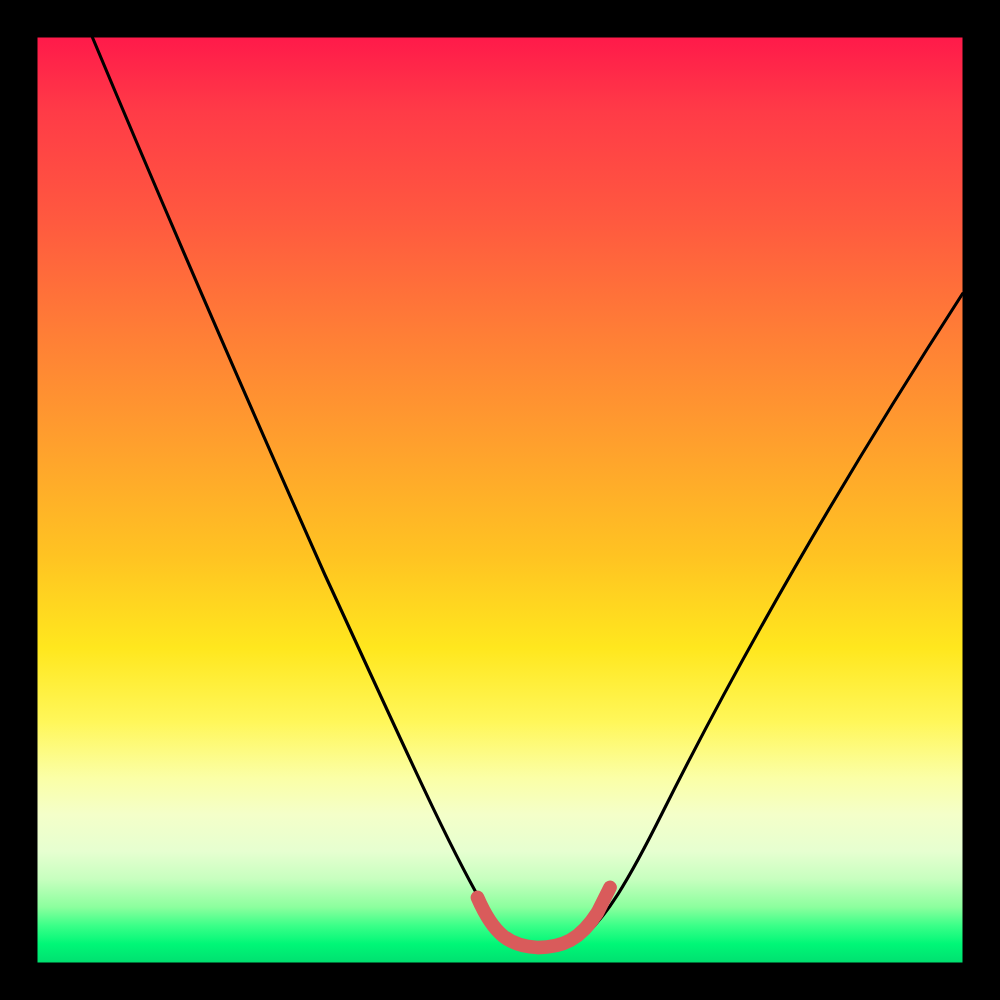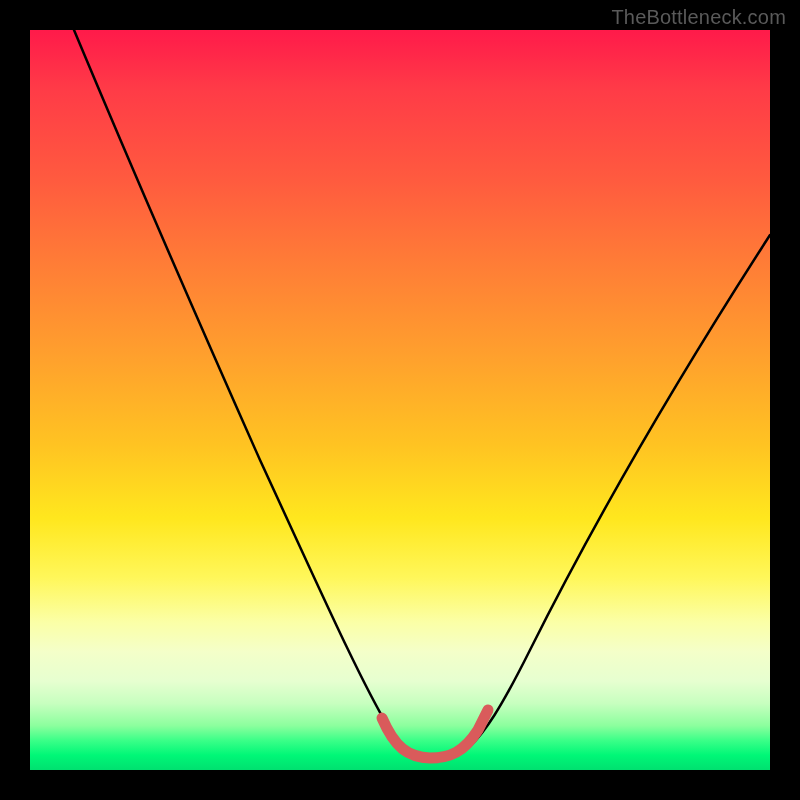--- a/index.html
+++ b/index.html
@@ -77,14 +77,13 @@
                C 415 728, 428 726, 440 716
                C 455 702, 470 680, 500 620
                C 560 500, 640 360, 740 205" fill="none" stroke="#000" stroke-width="2.5" stroke-linecap="round"></path>
       <path d="M 352 688
                C 365 718, 378 727, 400 728
                C 420 728, 434 722, 448 700
                L 458 680" fill="none" stroke="#d95b5b" stroke-width="11" stroke-linecap="round" stroke-linejoin="round"></path>
     </svg>
   </div>
 
-  <div class="watermark">TheBottleneck.com</div>
 </div>
 
 </body></html>

